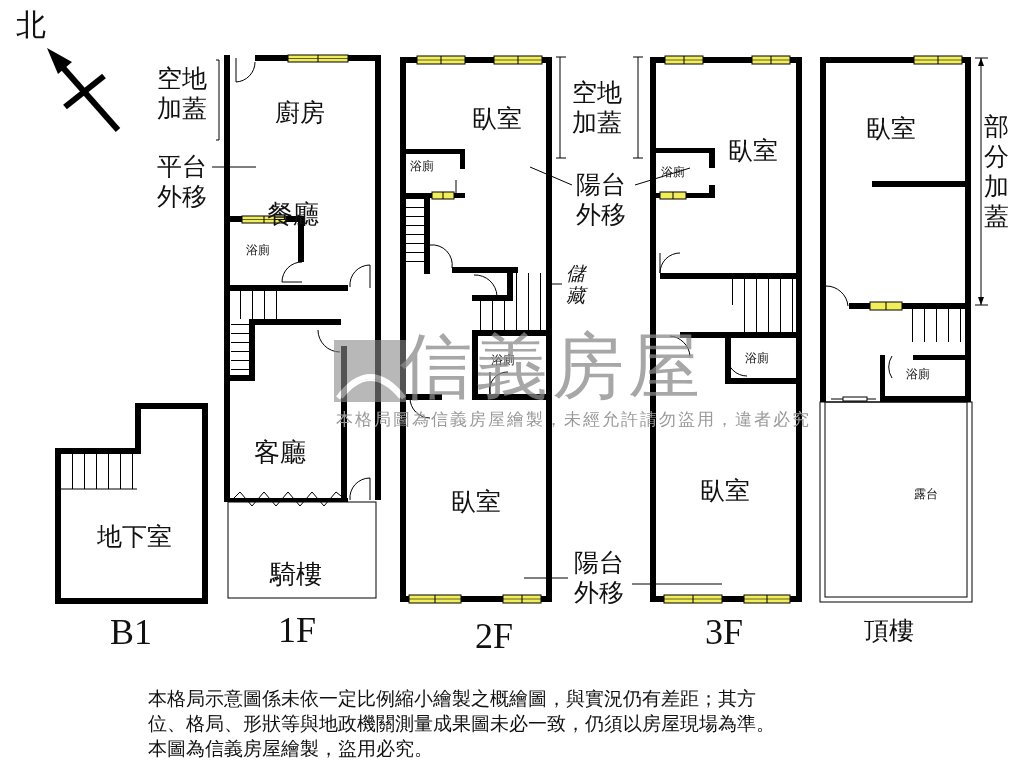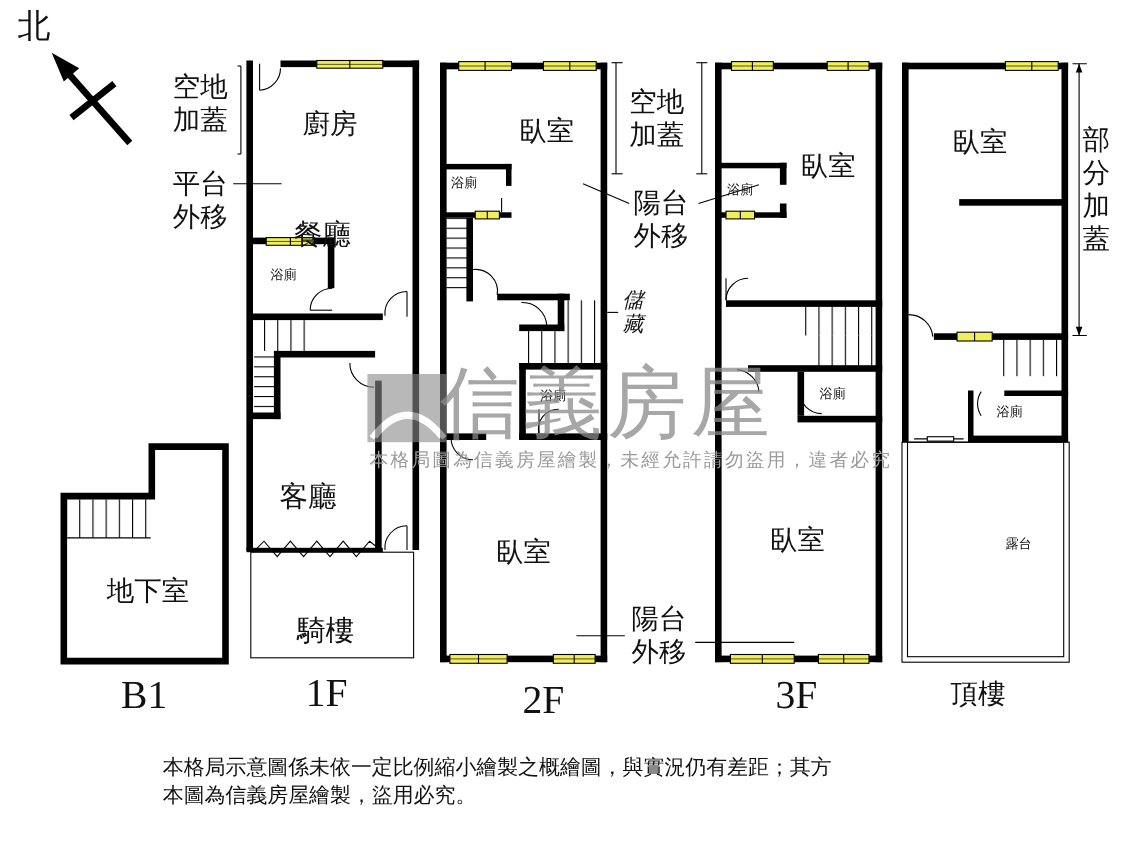--- a/index.html
+++ b/index.html
@@ -266,14 +266,15 @@
 <div class="lbl room-sm" style="left:906px;top:368px;">浴廁</div>
 <div class="lbl room-sm" style="left:874px;top:488px;margin-left:40px;">露台</div>
 <div class="lbl note vnote" style="left:984px;top:112px;">部分加蓋</div>
 <div class="lbl floor-roof" style="left:864px;top:618px;">頂樓</div>
 
 <div class="wm-big">信義房屋</div>
 <div class="wm-small">本格局圖為信義房屋繪製，未經允許請勿盜用，違者必究</div>
 
 <div class="disclaimer">
   <div>本格局示意圖係未依一定比例縮小繪製之概繪圖，與實況仍有差距；其方</div>
+  <div>位、格局、形狀等與地政機關測量成果圖未必一致，仍須以房屋現場為準。</div>
   <div>本圖為信義房屋繪製，盜用必究。</div>
 </div>
 
 </body></html>

